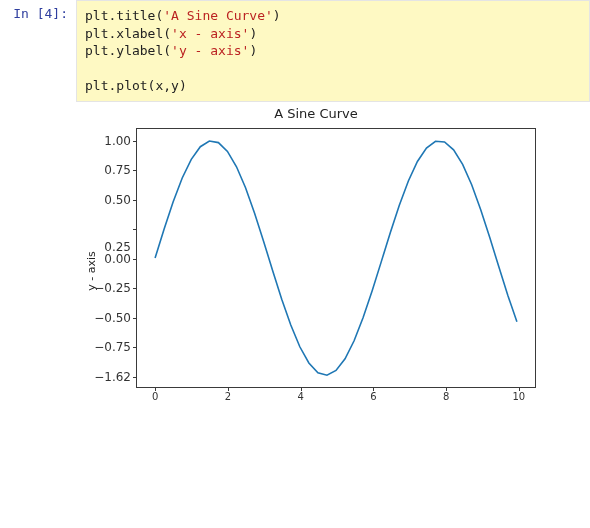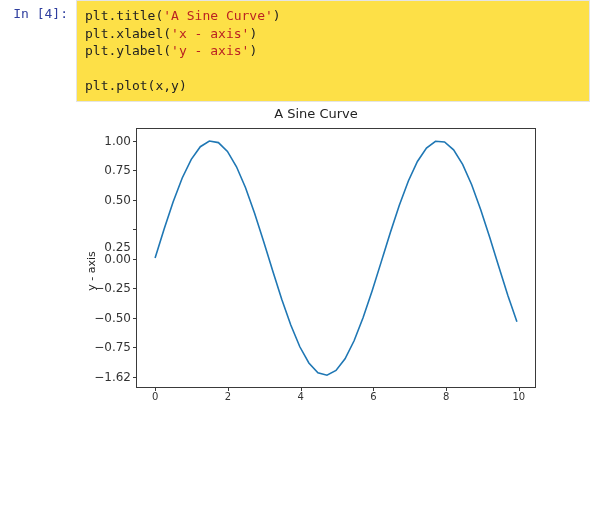--- a/index.html
+++ b/index.html
@@ -22,21 +22,21 @@
     font-family: "DejaVu Sans Mono", Menlo, Consolas, monospace;
     font-size: 13px;
     color: #303F9F;
     box-sizing: border-box;
   }
   .prompt.out {
     color: #c0392b;
   }
   .input-area {
     flex: 1;
-    background: #fde047;
+    background: #fef9c3;
     border: 1px solid #e4e4e4;
     padding: 6px 8px;
     font-family: "DejaVu Sans Mono", Menlo, Consolas, monospace;
     font-size: 13px;
     line-height: 1.35;
     color: #222;
     white-space: pre;
   }
   .output-area {
     flex: 1;

